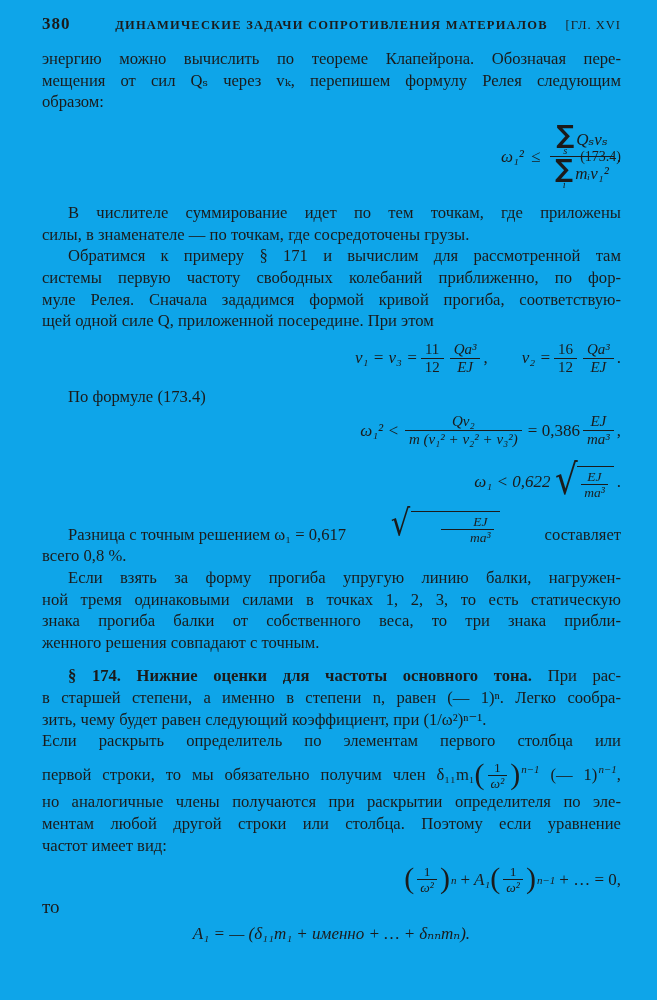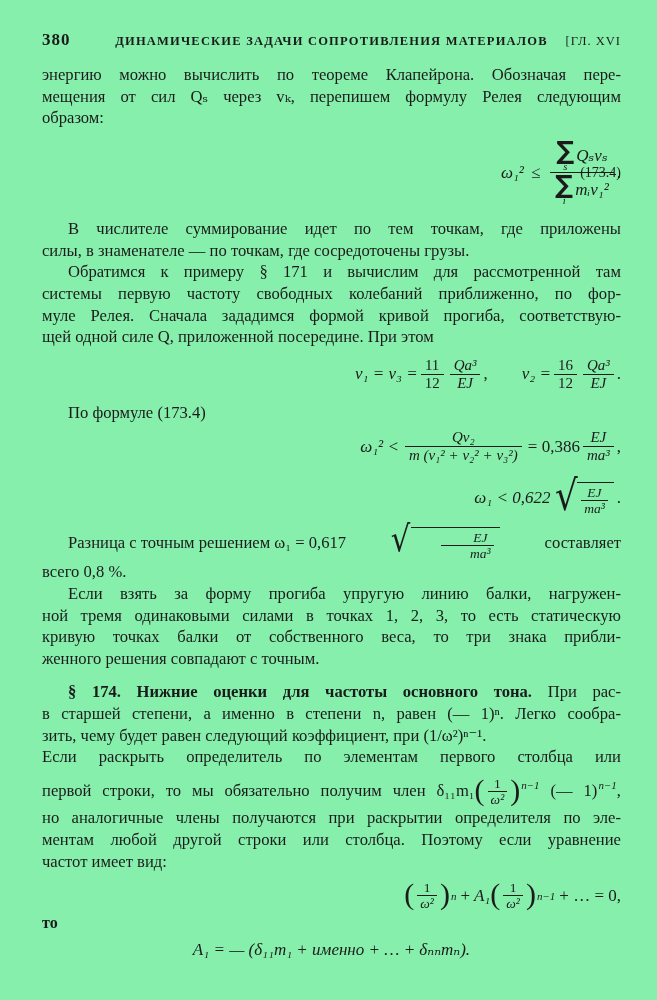--- a/index.html
+++ b/index.html
@@ -1,21 +1,21 @@
 <!DOCTYPE html>
 <html><head>
 <meta charset="utf-8">
 <style>
   html,body{margin:0;padding:0;background:#e8e7e3;}
   .page{
     width:657px;height:1000px;box-sizing:border-box;
-    background:#86efac;
+    background:#0ea5e9;
     color:#1b1b1b;
     font-family:"Liberation Serif","DejaVu Serif",serif;
-    padding:30px 36px 0 42px;
+    padding:14px 36px 0 42px;
     overflow:hidden;position:relative;
   }
   
   .hdr{display:flex;align-items:baseline;margin-bottom:14px;}
   .hdr .pnum{font-size:17px;font-weight:700;letter-spacing:1px;width:70px;}
   .hdr .rtitle{flex:1;text-align:center;font-size:12.5px;font-weight:700;letter-spacing:1.2px;white-space:nowrap;}
   .hdr .chap{font-size:12.5px;font-weight:400;letter-spacing:1px;text-align:right;width:70px;}
   
   .line{font-size:16.6px;line-height:21.6px;text-align:justify;text-align-last:justify;}
   .line.last{text-align-last:left;}
@@ -37,21 +37,21 @@
   .rel{margin:0 7px;}
   .sqrt{display:inline-flex;align-items:flex-start;vertical-align:middle;margin:0 3px;}
   .sqrt .rad{font-size:42px;line-height:.82;font-weight:400;margin-right:-3px;font-family:"DejaVu Sans",sans-serif;transform:scaleX(.85);}
   .sqrt .bod{border-top:1.7px solid #1b1b1b;padding:2px 6px 0 4px;margin-top:3px;}
   .bp{font-size:30px;font-weight:400;line-height:0;vertical-align:middle;position:relative;top:-2px;}
   sup.sp{font-size:11px;font-style:italic;margin-left:1px;}
   .gap{width:34px;display:inline-block;}
   
   .spread{display:flex;justify-content:space-between;align-items:center;font-size:16.6px;}
   .mrow{display:flex;justify-content:center;align-items:center;font-size:17px;}
-  .to-line{font-size:16px;line-height:20px;font-weight:bold;}
+  .to-line{font-size:19px;line-height:20px;}
 </style>
 </head>
 <body>
 
 <div class="page">
 
   <div class="hdr">
     <span class="pnum">380</span>
     <span class="rtitle">ДИНАМИЧЕСКИЕ ЗАДАЧИ СОПРОТИВЛЕНИЯ МАТЕРИАЛОВ</span>
     <span class="chap">[ГЛ. XVI</span>
@@ -146,40 +146,40 @@
         <span class="frac xs" style="margin:0;">
           <span class="num mi">EJ</span>
           <span class="den mi">ma³</span>
         </span>
       </span>
     </span>
     <span>.</span>
   </div>
 
   <div>
-    <div class="spread" style="text-indent:26px;">
+    <div class="spread" style="text-indent:26px;align-items:flex-end;">
       <span>Разница с точным решением ω₁ = 0,617</span>
       <span class="sqrt">
         <span class="rad" style="font-size:36px;">√</span>
         <span class="bod">
           <span class="frac xs" style="margin:0;">
             <span class="num mi">EJ</span>
             <span class="den mi">ma³</span>
           </span>
         </span>
       </span>
       <span>составляет</span>
     </div>
     <div class="line last">всего 0,8 %.</div>
   </div>
 
   <div>
     <div class="line indent">Если взять за форму прогиба упругую линию балки, нагружен-</div>
     <div class="line">ной тремя одинаковыми силами в точках 1, 2, 3, то есть статическую</div>
-    <div class="line">кривую точках балки от собственного веса, то три знака прибли-</div>
+    <div class="line">знака прогиба балки от собственного веса, то три знака прибли-</div>
     <div class="line last">женного решения совпадают с точным.</div>
   </div>
 
   <div style="margin-top:12px;">
     <div class="line" style="text-indent:26px;">
       <span class="bold">§ 174. Нижние оценки для частоты основного тона.</span>
       <span>При рас-</span>
     </div>
     <div class="line">в старшей степени, а именно в степени n, равен (— 1)ⁿ. Легко сообра-</div>
     <div class="line last">зить, чему будет равен следующий коэффициент, при (1/ω²)ⁿ⁻¹.</div>

